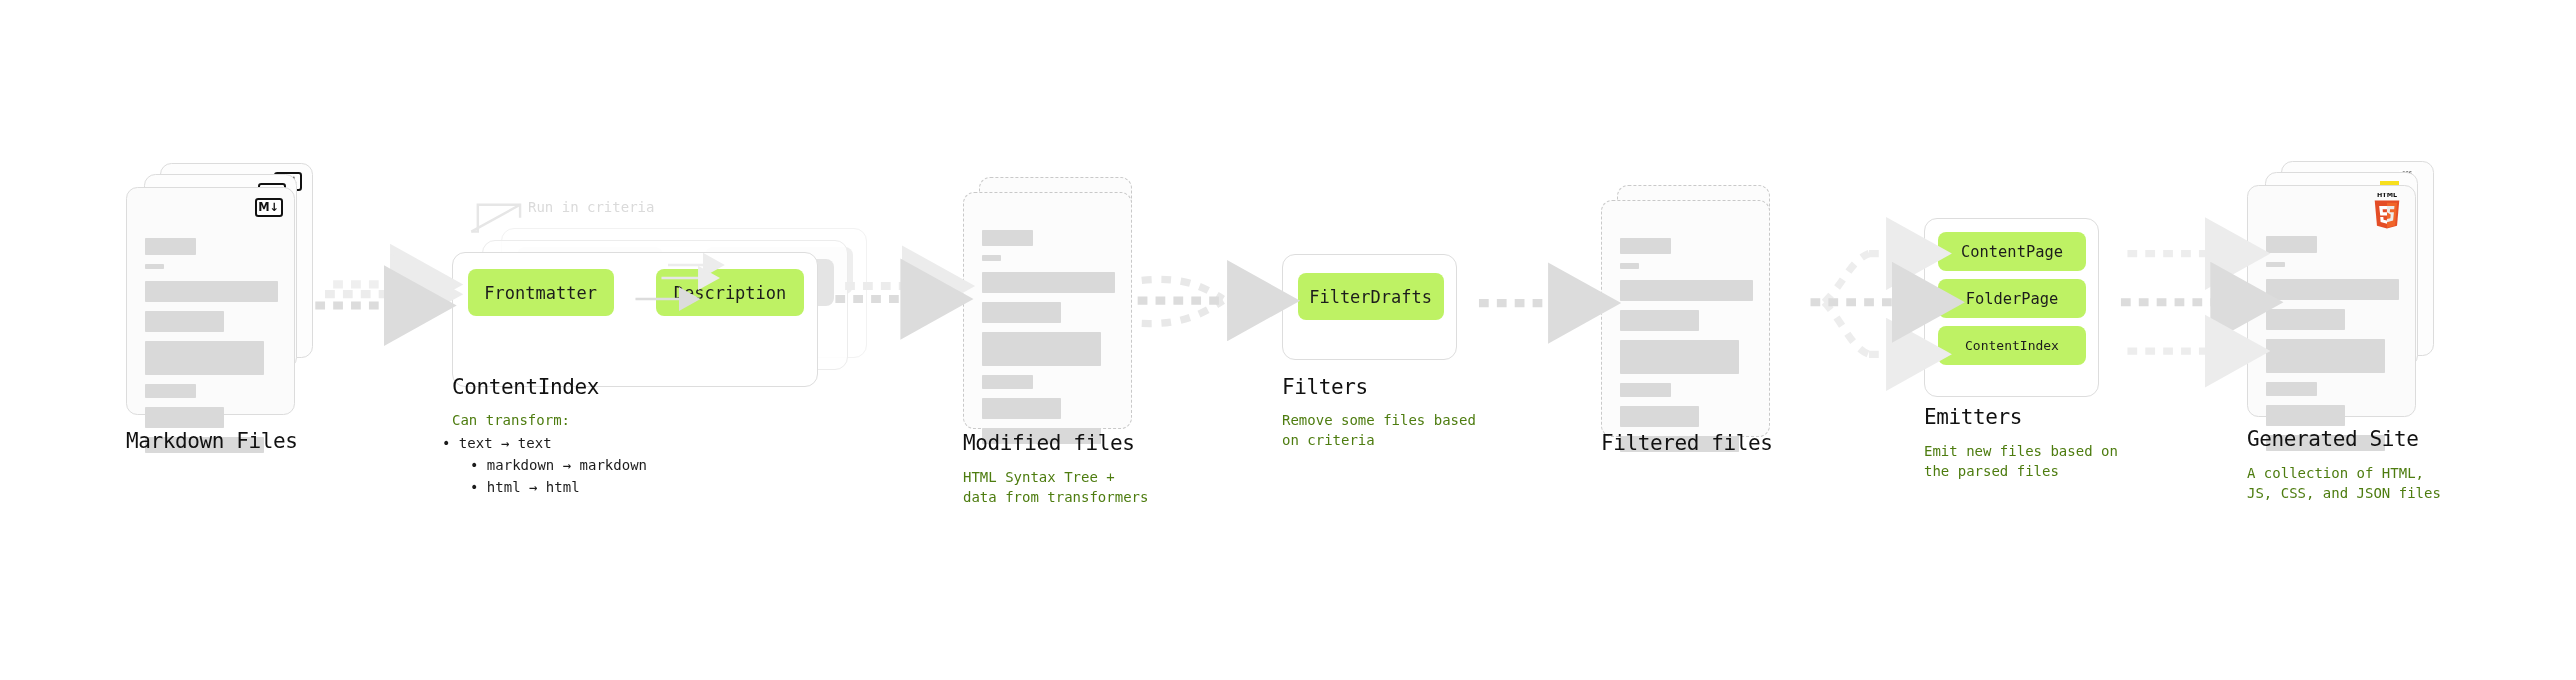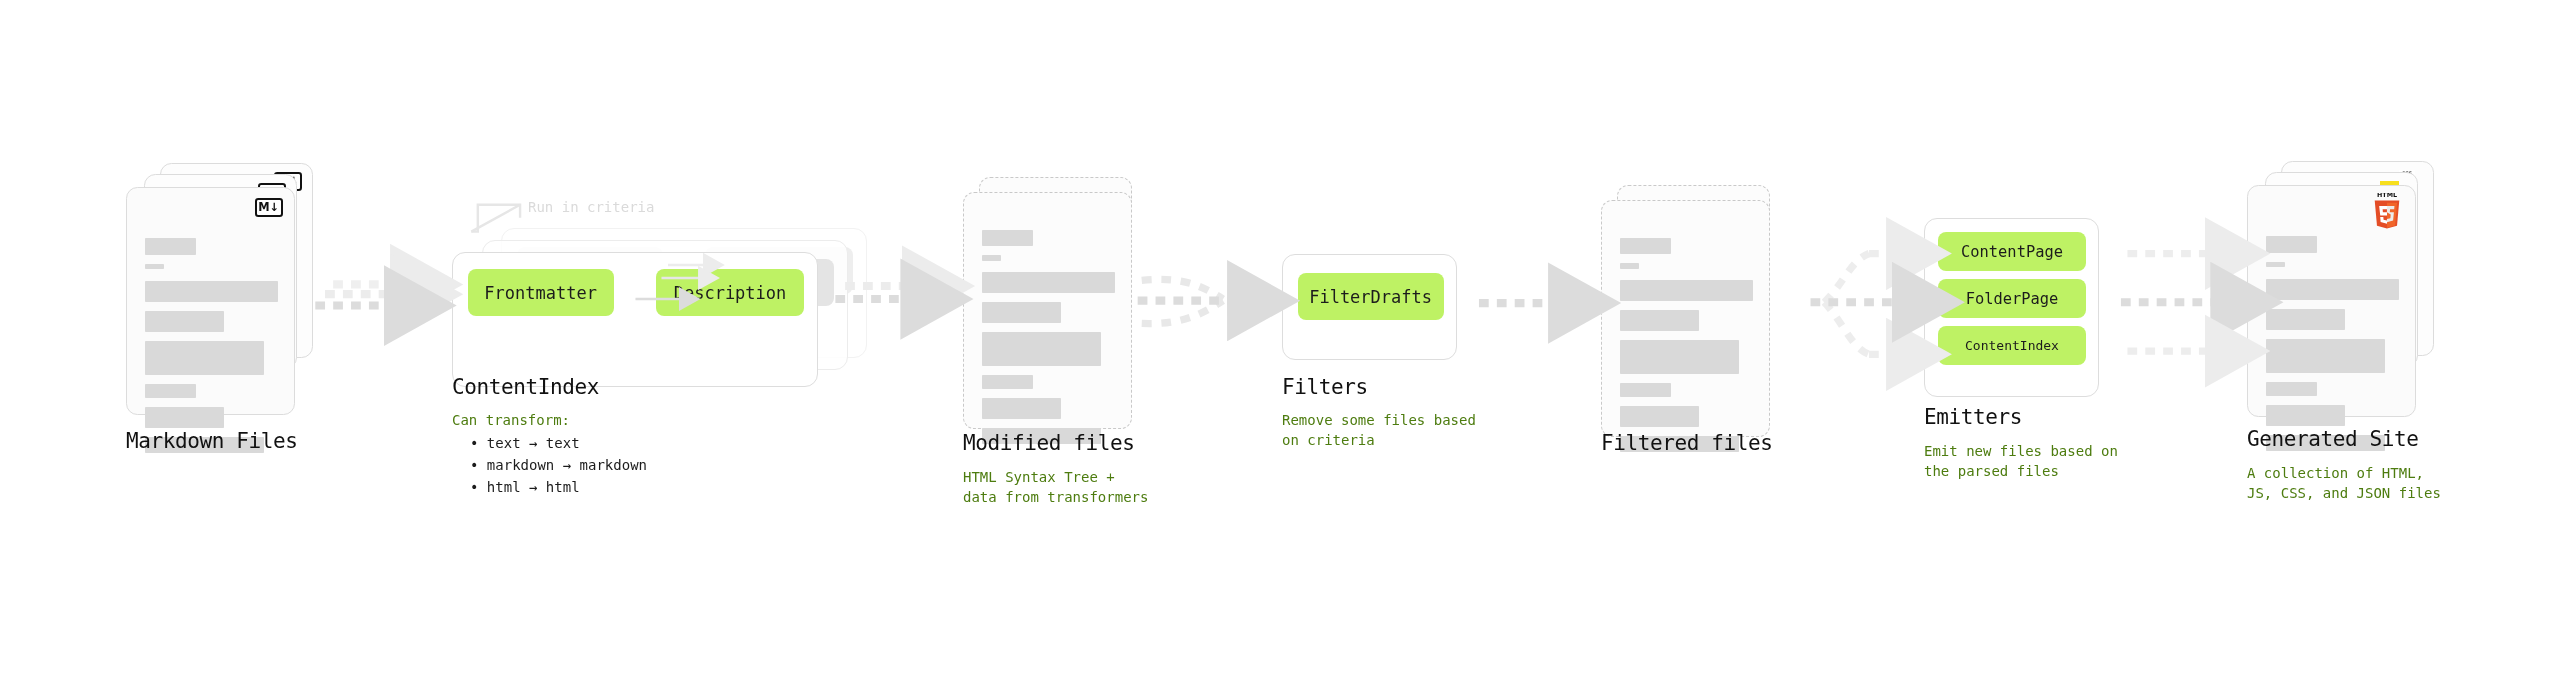--- a/index.html
+++ b/index.html
@@ -205,21 +205,21 @@
       <div class="chip" style="left:14.6px; top:16.3px; width:146px; height:47px;">Frontmatter</div>
       <div class="chip" style="left:203px; top:16.3px; width:148px; height:47px;">Description</div>
     </div>
 
     <div class="parallel-label" style="left:528px; top:199px;">Run in criteria</div>
 
     <div class="title" style="left:452px; top:375px;">ContentIndex</div>
 
     <div class="sub" style="left:452px; top:410px;">Can transform:</div>
 
-    <div class="bullets" style="left:470px; top:433px;">• text → text</div>
+    <div class="bullets" style="left:442px; top:433px;">• text → text</div>
     <div class="bullets" style="left:470px; top:455px;">• markdown → markdown</div>
     <div class="bullets" style="left:470px; top:477px;">• html → html</div>
   </div>
 
   <div class="node">
     <div class="stack" style="left:963px; top:177px; width:187px; height:260px;">
       <div class="sheet dashed" style="left:16.3px; top:0px; width:153px; height:195px;"></div>
       <div class="sheet dashed" style="left:0px; top:14.6px; width:169px; height:237px;">
         <div class="bars" style="top:37px;">
           <div class="bar" style="width:51px;  height:16.3px;"></div>

